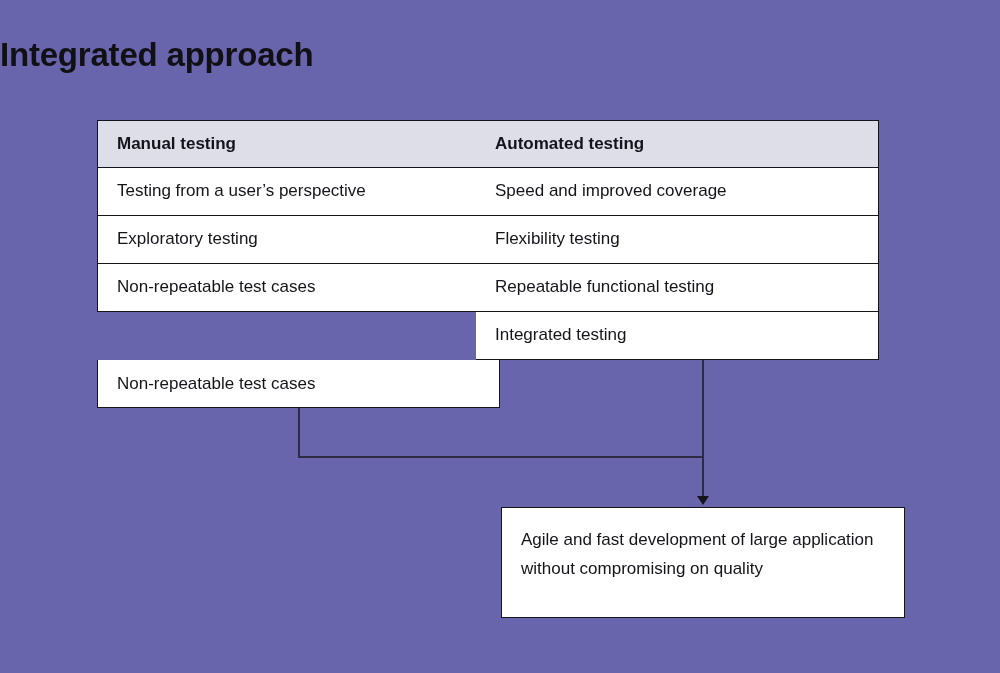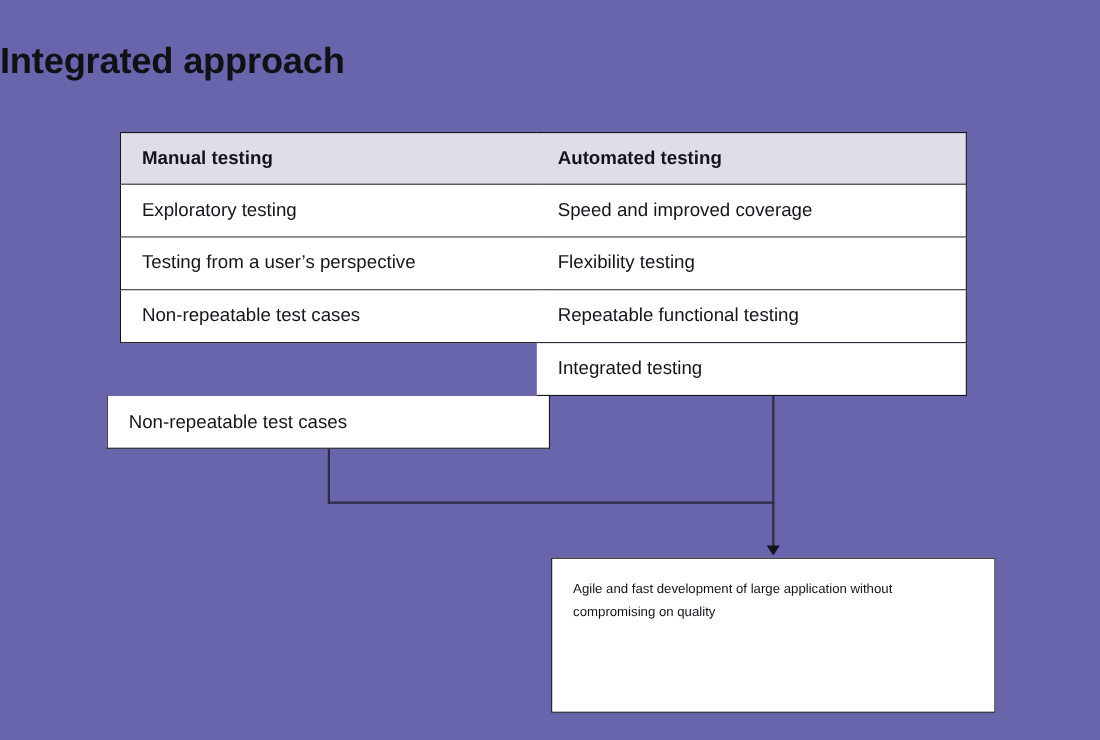--- a/index.html
+++ b/index.html
@@ -53,21 +53,20 @@
     height: 48px;
     border: 1px solid #15141b;
     border-top-width: 0;
     background: #ffffff;
     display: flex;
     align-items: center;
     padding: 0 0 0 19px;
     font-size: 17px;
     color: #15141b;
     line-height: 1.2;
-    margin-left: 12px;
   }
   .cell:first-child { border-top-width: 1px; }
   .cell.head {
     background: #dedee9;
     font-weight: bold;
   }
   
   #col-right .cell { border-left-width: 0; }
 
   
@@ -124,43 +123,43 @@
     border-right: 6px solid transparent;
     border-top: 9px solid #15141b;
   }
 
   
   #outcome-box {
     position: absolute;
     left: 501px;
     top: 507px;
     width: 404px;
-    height: 141px;
+    height: 111px;
     box-sizing: border-box;
     background: #ffffff;
     border: 1px solid #15141b;
     padding: 17px 22px 0 19px;
-    font-size: 12px;
+    font-size: 17px;
     line-height: 1.72;
     color: #15141b;
   }
 </style>
 </head>
 <body>
 
 <div id="canvas">
 
   <div id="title">Integrated approach</div>
 
   <div id="table">
 
     <div class="col" id="col-left">
       <div class="cell head">Manual testing</div>
+      <div class="cell">Testing from a user’s perspective</div>
       <div class="cell">Exploratory testing</div>
-      <div class="cell">Testing from a user’s perspective</div>
       <div class="cell">Non-repeatable test cases</div>
     </div>
 
     <div class="col" id="col-right">
       <div class="cell head">Automated testing</div>
       <div class="cell">Speed and improved coverage</div>
       <div class="cell">Flexibility testing</div>
       <div class="cell">Repeatable functional testing</div>
       <div class="cell">Integrated testing</div>
     </div>

